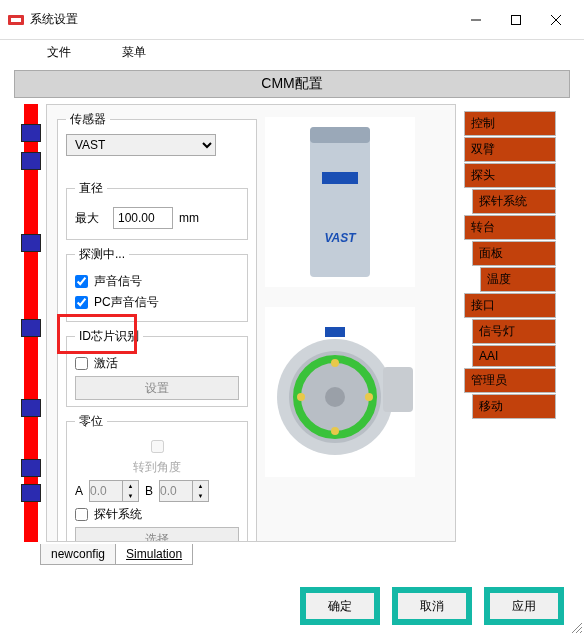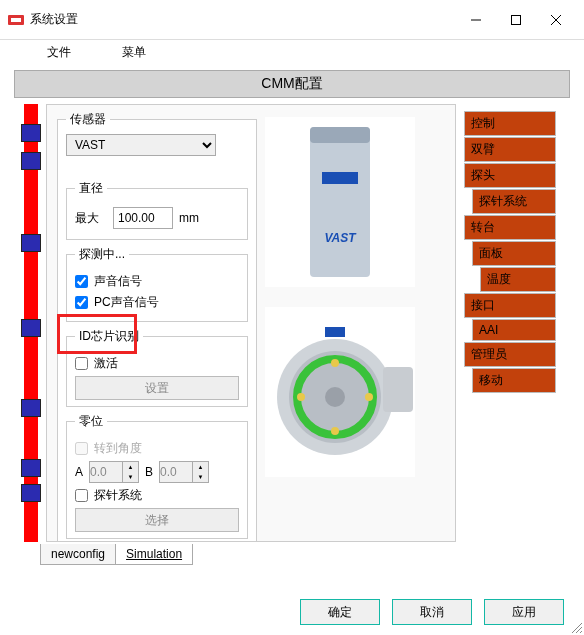--- a/index.html
+++ b/index.html
@@ -31,38 +31,38 @@
 select { width: 150px; height: 22px; border: 1px solid #aaa; background: #f0f0f0; padding: 0 4px; }
 input[type=text] { height: 22px; border: 1px solid #aaa; padding: 0 4px; width: 60px; text-align: left; background: #fff; }
 input[type=checkbox] { width: 13px; height: 13px; }
 .spinner { width: 50px; height: 22px; border: 1px solid #aaa; display: flex; }
 .spinner input { border: none; width: 32px; background: #f0f0f0; color: #888; }
 .spinner .spins { width: 16px; display: flex; flex-direction: column; border-left: 1px solid #aaa; }
 .spinner .spins div { flex: 1; display: flex; align-items: center; justify-content: center; font-size: 6px; background: #eee; }
 
 .lbl { min-width: 32px; text-align: left; }
 .wide-btn { display: block; width: 100%; height: 24px; background: #eee; border: 1px solid #bbb; margin-top: 4px; color: #888; }
-.disabled-cb { color: #aaa; }
+.disabled-cb { color: #aaa; flex-direction: column; }
 
 .red-box { position: absolute; border: 3px solid #e22; pointer-events: none; }
 
 .images-col { width: 160px; padding: 6px 0; }
 .img-box { width: 150px; height: 170px; margin-bottom: 20px; display: flex; align-items: center; justify-content: center; background: #fff; }
 
 .sidebar { width: 100px; padding: 6px 4px; }
 .sidebar .sbtn { border: 1px solid #bbb; background: #c2410c; padding: 3px 6px; margin: 1px 0; font-size: 12px; cursor: default; }
 .sidebar .sbtn.indent1 { margin-left: 8px; }
 .sidebar .sbtn.indent2 { margin-left: 16px; }
 
 .tabs { margin: 2px 40px; display: flex; }
 .tab { border: 1px solid #aaa; border-top: none; padding: 3px 10px; background: #f5f5f5; font-size: 12px; margin-right: -1px; }
 .tab.active { background: #fff; text-decoration: underline; }
 
 .footer { position: absolute; bottom: 10px; right: 20px; display: flex; gap: 12px; }
-.footer button { width: 80px; height: 26px; background: #f0f0f0; border: 1px solid #14b8a6; }
+.footer button { width: 80px; height: 38px; background: #f0f0f0; border: 6px solid #14b8a6; }
 
 .corner-lines { position: absolute; right: 2px; bottom: 2px; width: 12px; height: 12px; }
 </style>
 </head>
 <body>
 
 <div class="titlebar">
   <span class="logo">
     <svg viewBox="0 0 16 16">
         <rect width="16" height="10" y="3" fill="#d33" rx="1"></rect>
@@ -208,20 +208,21 @@
 
   <div class="sidebar" id="sidebar-container">
       <div class="sbtn">控制</div>
       <div class="sbtn">双臂</div>
       <div class="sbtn">探头</div>
       <div class="sbtn indent1">探针系统</div>
       <div class="sbtn">转台</div>
       <div class="sbtn indent1">面板</div>
       <div class="sbtn indent2">温度</div>
       <div class="sbtn">接口</div>
+      <div class="sbtn indent1">信号灯</div>
       <div class="sbtn indent1">AAI</div>
       <div class="sbtn">管理员</div>
       <div class="sbtn indent1">移动</div>
     </div>
 </div>
 
 <div class="tabs">
   <div class="tab">newconfig</div>
   <div class="tab active">Simulation</div>
 </div>

